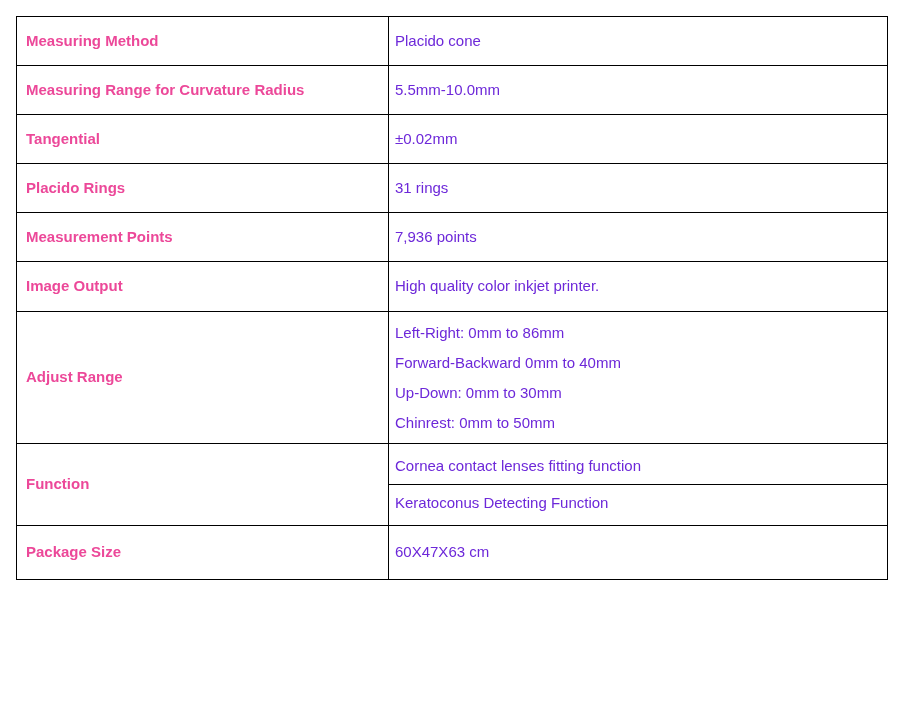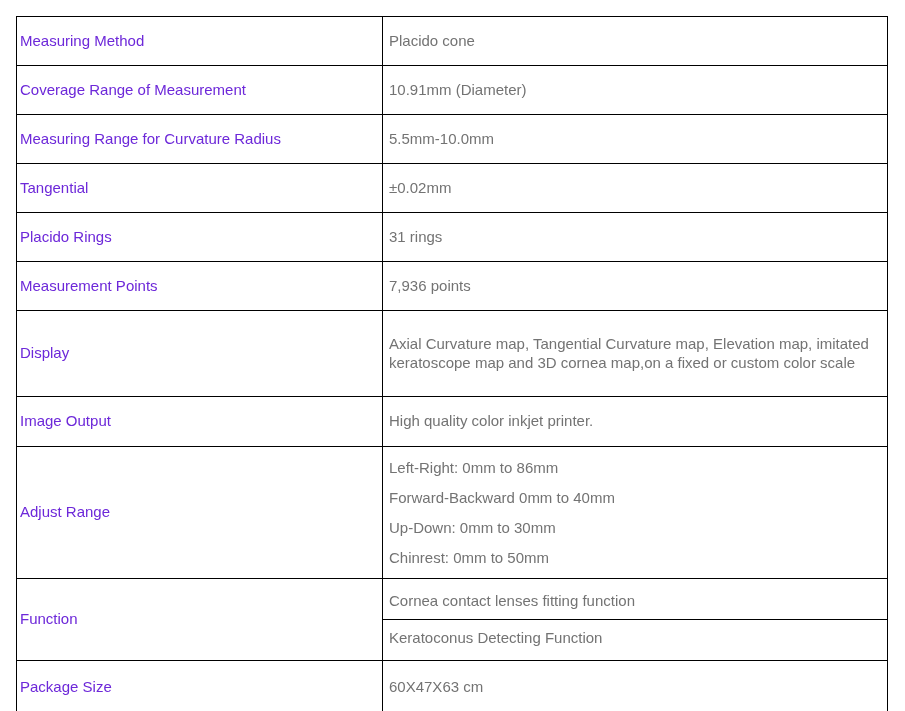--- a/index.html
+++ b/index.html
@@ -24,27 +24,27 @@
     table-layout: fixed;
   }
   table.spec td {
     border: 1px solid #000;
     vertical-align: middle;
     font-size: 15px;
     line-height: 1.25;
   }
   td.label-cell {
     width: 354px;
-    font-weight: normal;
-    padding: 4px 8px 4px 3px;
-    color: #6d28d9;
+    font-weight: bold;
+    padding: 4px 8px 4px 9px;
+    color: #ec4899;
   }
   td.value-cell {
     padding: 4px 10px 4px 6px;
-    color: #737373;
+    color: #6d28d9;
   }
   tr.h40  td { height: 40px; }
   tr.h73  td { height: 73px; }
   tr.h41  td { height: 41px; }
   tr.h123 td { height: 123px; }
   tr.h45  td { height: 45px; }
 
   
   td.value-multiline {
     padding-top: 6px;
@@ -81,42 +81,34 @@
 <body>
 
 <div class="page">
   <table class="spec">
     <tbody>
       <tr class="h40">
         <td class="label-cell">Measuring Method</td>
         <td class="value-cell">Placido cone</td>
       </tr>
       <tr class="h40">
-        <td class="label-cell">Coverage Range of Measurement</td>
-        <td class="value-cell">10.91mm (Diameter)</td>
-      </tr>
-      <tr class="h40">
         <td class="label-cell">Measuring Range for Curvature Radius</td>
         <td class="value-cell">5.5mm-10.0mm</td>
       </tr>
       <tr class="h40">
         <td class="label-cell">Tangential</td>
         <td class="value-cell">±0.02mm</td>
       </tr>
       <tr class="h40">
         <td class="label-cell">Placido Rings</td>
         <td class="value-cell">31 rings</td>
       </tr>
       <tr class="h40">
         <td class="label-cell">Measurement Points</td>
         <td class="value-cell">7,936 points</td>
-      </tr>
-      <tr class="h73">
-        <td class="label-cell">Display</td>
-        <td class="value-cell value-multiline">Axial Curvature map, Tangential Curvature map, Elevation map, imitated keratoscope map and 3D cornea map,on a fixed or custom color scale</td>
       </tr>
       <tr class="h41">
         <td class="label-cell">Image Output</td>
         <td class="value-cell">High quality color inkjet printer.</td>
       </tr>
       <tr class="h123">
         <td class="label-cell">Adjust Range</td>
         <td class="value-cell value-lines">
           <div class="line">Left-Right: 0mm to 86mm</div>
           <div class="line">Forward-Backward 0mm to 40mm</div>

